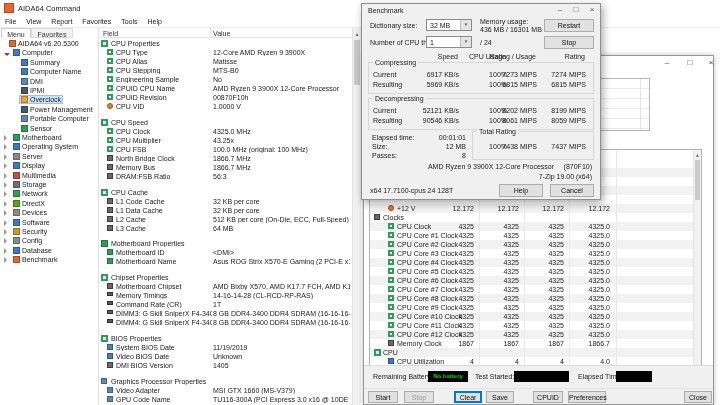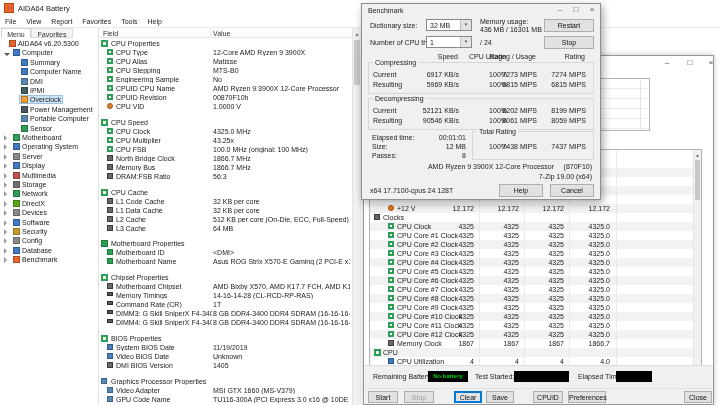--- a/index.html
+++ b/index.html
@@ -81,21 +81,21 @@
   .dval{position:absolute;width:60px;text-align:right;white-space:nowrap}
   .dhdr{position:absolute;width:60px;text-align:right;white-space:nowrap;color:#222}
 </style>
 </head>
 <body>
 
 <div id="app">
 
   <div class="A titlebar">
     <div class="A appicon"></div>
-    <span class="A apptitle">AIDA64 Battery</span>
+    <span class="A apptitle">AIDA64 Command</span>
   </div>
 
   <div class="A menubar" id="menubar"><div class="menuitem">File</div><div class="menuitem">View</div><div class="menuitem">Report</div><div class="menuitem">Favorites</div><div class="menuitem">Tools</div><div class="menuitem">Help</div></div>
   <div class="A hline"></div>
 
   <div class="A sidebar">
     <div class="A tab on" id="tab-menu" style="left:1px;width:30px">Menu</div>
     <div class="A tab off" id="tab-favorites" style="left:31px;width:42px">Favorites</div>
     <div class="A tree" id="tree">
         <div class="A trow" style="top: 0px;">

